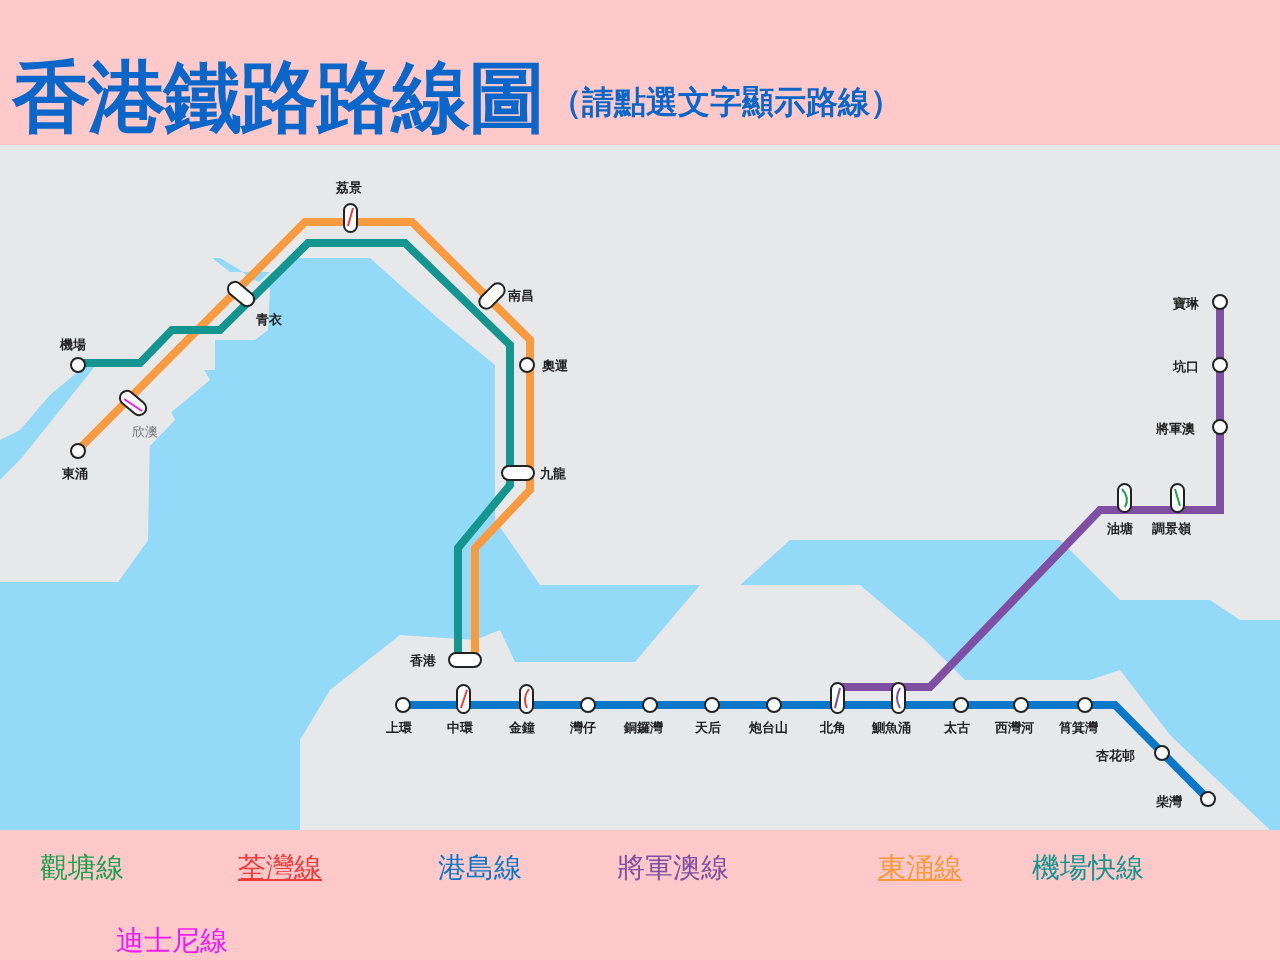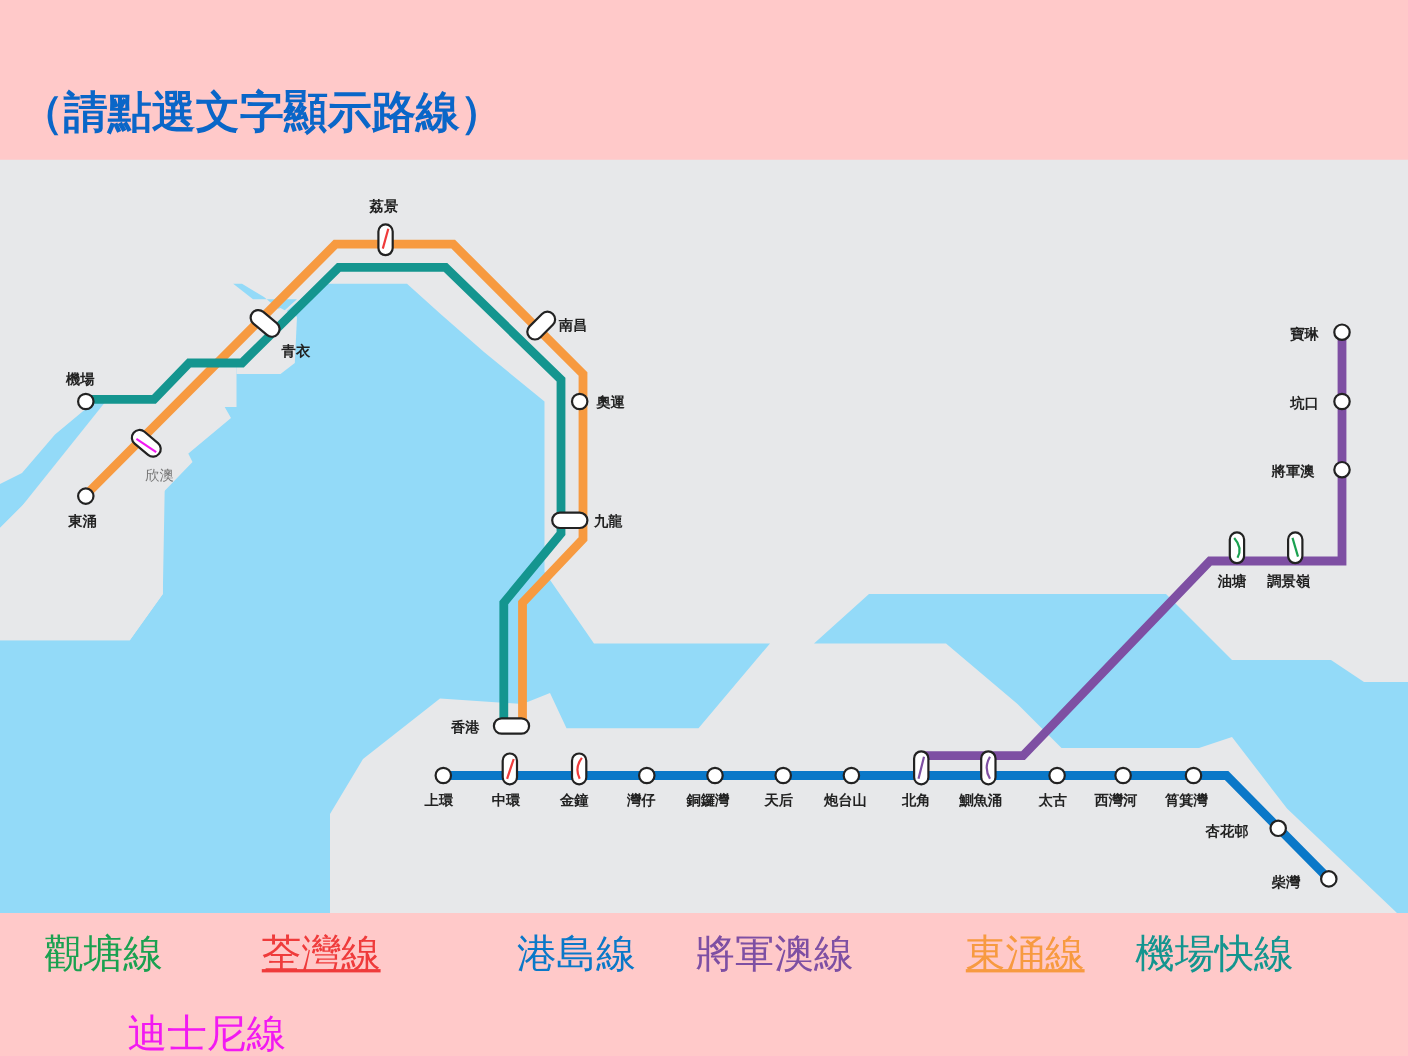--- a/index.html
+++ b/index.html
@@ -1,27 +1,28 @@
 <!DOCTYPE html>
 <html><head>
 <meta charset="utf-8">
 <style>
   html, body { margin:0; padding:0; }
   body { width:1280px; height:960px; background:#ffc9c9; position:relative; overflow:hidden; font-family:"DejaVu Sans", sans-serif; }
   .title { position:absolute; left:12px; top:52px; height:90px; display:flex; align-items:flex-end; }
   .title-main { font-size:78px; font-weight:bold; color:#0a66c8; letter-spacing:-2px; line-height:90px; }
-  .title-sub { font-size:40px; color:#0a66c8; font-weight:bold; margin-left:6px; line-height:80px; }
+  .title-sub { font-size:32px; color:#0a66c8; font-weight:bold; margin-left:6px; line-height:80px; }
   .map { position:absolute; left:0; top:145px; width:1280px; height:685px; }
-  .legend { position:absolute; font-size:36px; line-height:50px; cursor:pointer; }
+  .legend { position:absolute; font-size:28px; line-height:50px; cursor:pointer; }
   svg text { font-family:"DejaVu Serif", serif; font-size:13px; font-weight:bold; fill:#222; }
 </style>
 </head>
 <body>
 
 <div class="title">
+  <span class="title-main">香港鐵路路線圖</span>
   <span class="title-sub">（請點選文字顯示路線）</span>
 </div>
 
 <svg class="map" viewBox="0 145 1280 685" width="1280" height="685" xmlns="http://www.w3.org/2000/svg">
 
   <rect x="0" y="145" width="1280" height="685" fill="#e7e8ea"></rect>
 
   <g fill="#93daf8">
 
     <polygon points="0,258 212,258 230,272 270,272 250,290 255,330 215,330 215,370 175,370 165,400 175,420 148,448 148,540 118,582 0,582 0,700 0,830 300,830 300,740 330,690 400,635 475,640 500,630 515,662 635,662 700,585 860,585 925,640 965,680 1090,680 1120,670 1170,735 1270,830 1280,830 1280,620 1240,620 1210,600 1120,600 1060,540 940,540 790,540 740,585 540,585 495,520 495,365 440,320 400,285 370,258 290,258 258,285 240,270 220,258"></polygon>
@@ -114,17 +115,17 @@
     <text x="1173" y="308">寶琳</text>
     <text x="1173" y="371">坑口</text>
     <text x="1156" y="433">將軍澳</text>
     <text x="1107" y="533">油塘</text>
     <text x="1152" y="533">調景嶺</text>
   </g>
 </svg>
 
 <div class="legend" style="left:40px;top:843px;color:#1aa150;">觀塘線</div>
 <div class="legend" style="left:238px;top:843px;color:#ef3b3b;text-decoration:underline;">荃灣線</div>
-<div class="legend" style="left:438px;top:843px;color:#0a78c8;margin-left:32px;">港島線</div>
-<div class="legend" style="left:632px;top:843px;color:#7e4fa3;">將軍澳線</div>
+<div class="legend" style="left:438px;top:843px;color:#0a78c8;">港島線</div>
+<div class="legend" style="left:617px;top:843px;color:#7e4fa3;">將軍澳線</div>
 <div class="legend" style="left:878px;top:843px;color:#f79a40;text-decoration:underline;">東涌線</div>
 <div class="legend" style="left:1032px;top:843px;color:#14958f;">機場快線</div>
 <div class="legend" style="left:116px;top:899px;color:#f219f2;margin-top:17px;">迪士尼線</div>
 
 </body></html>

